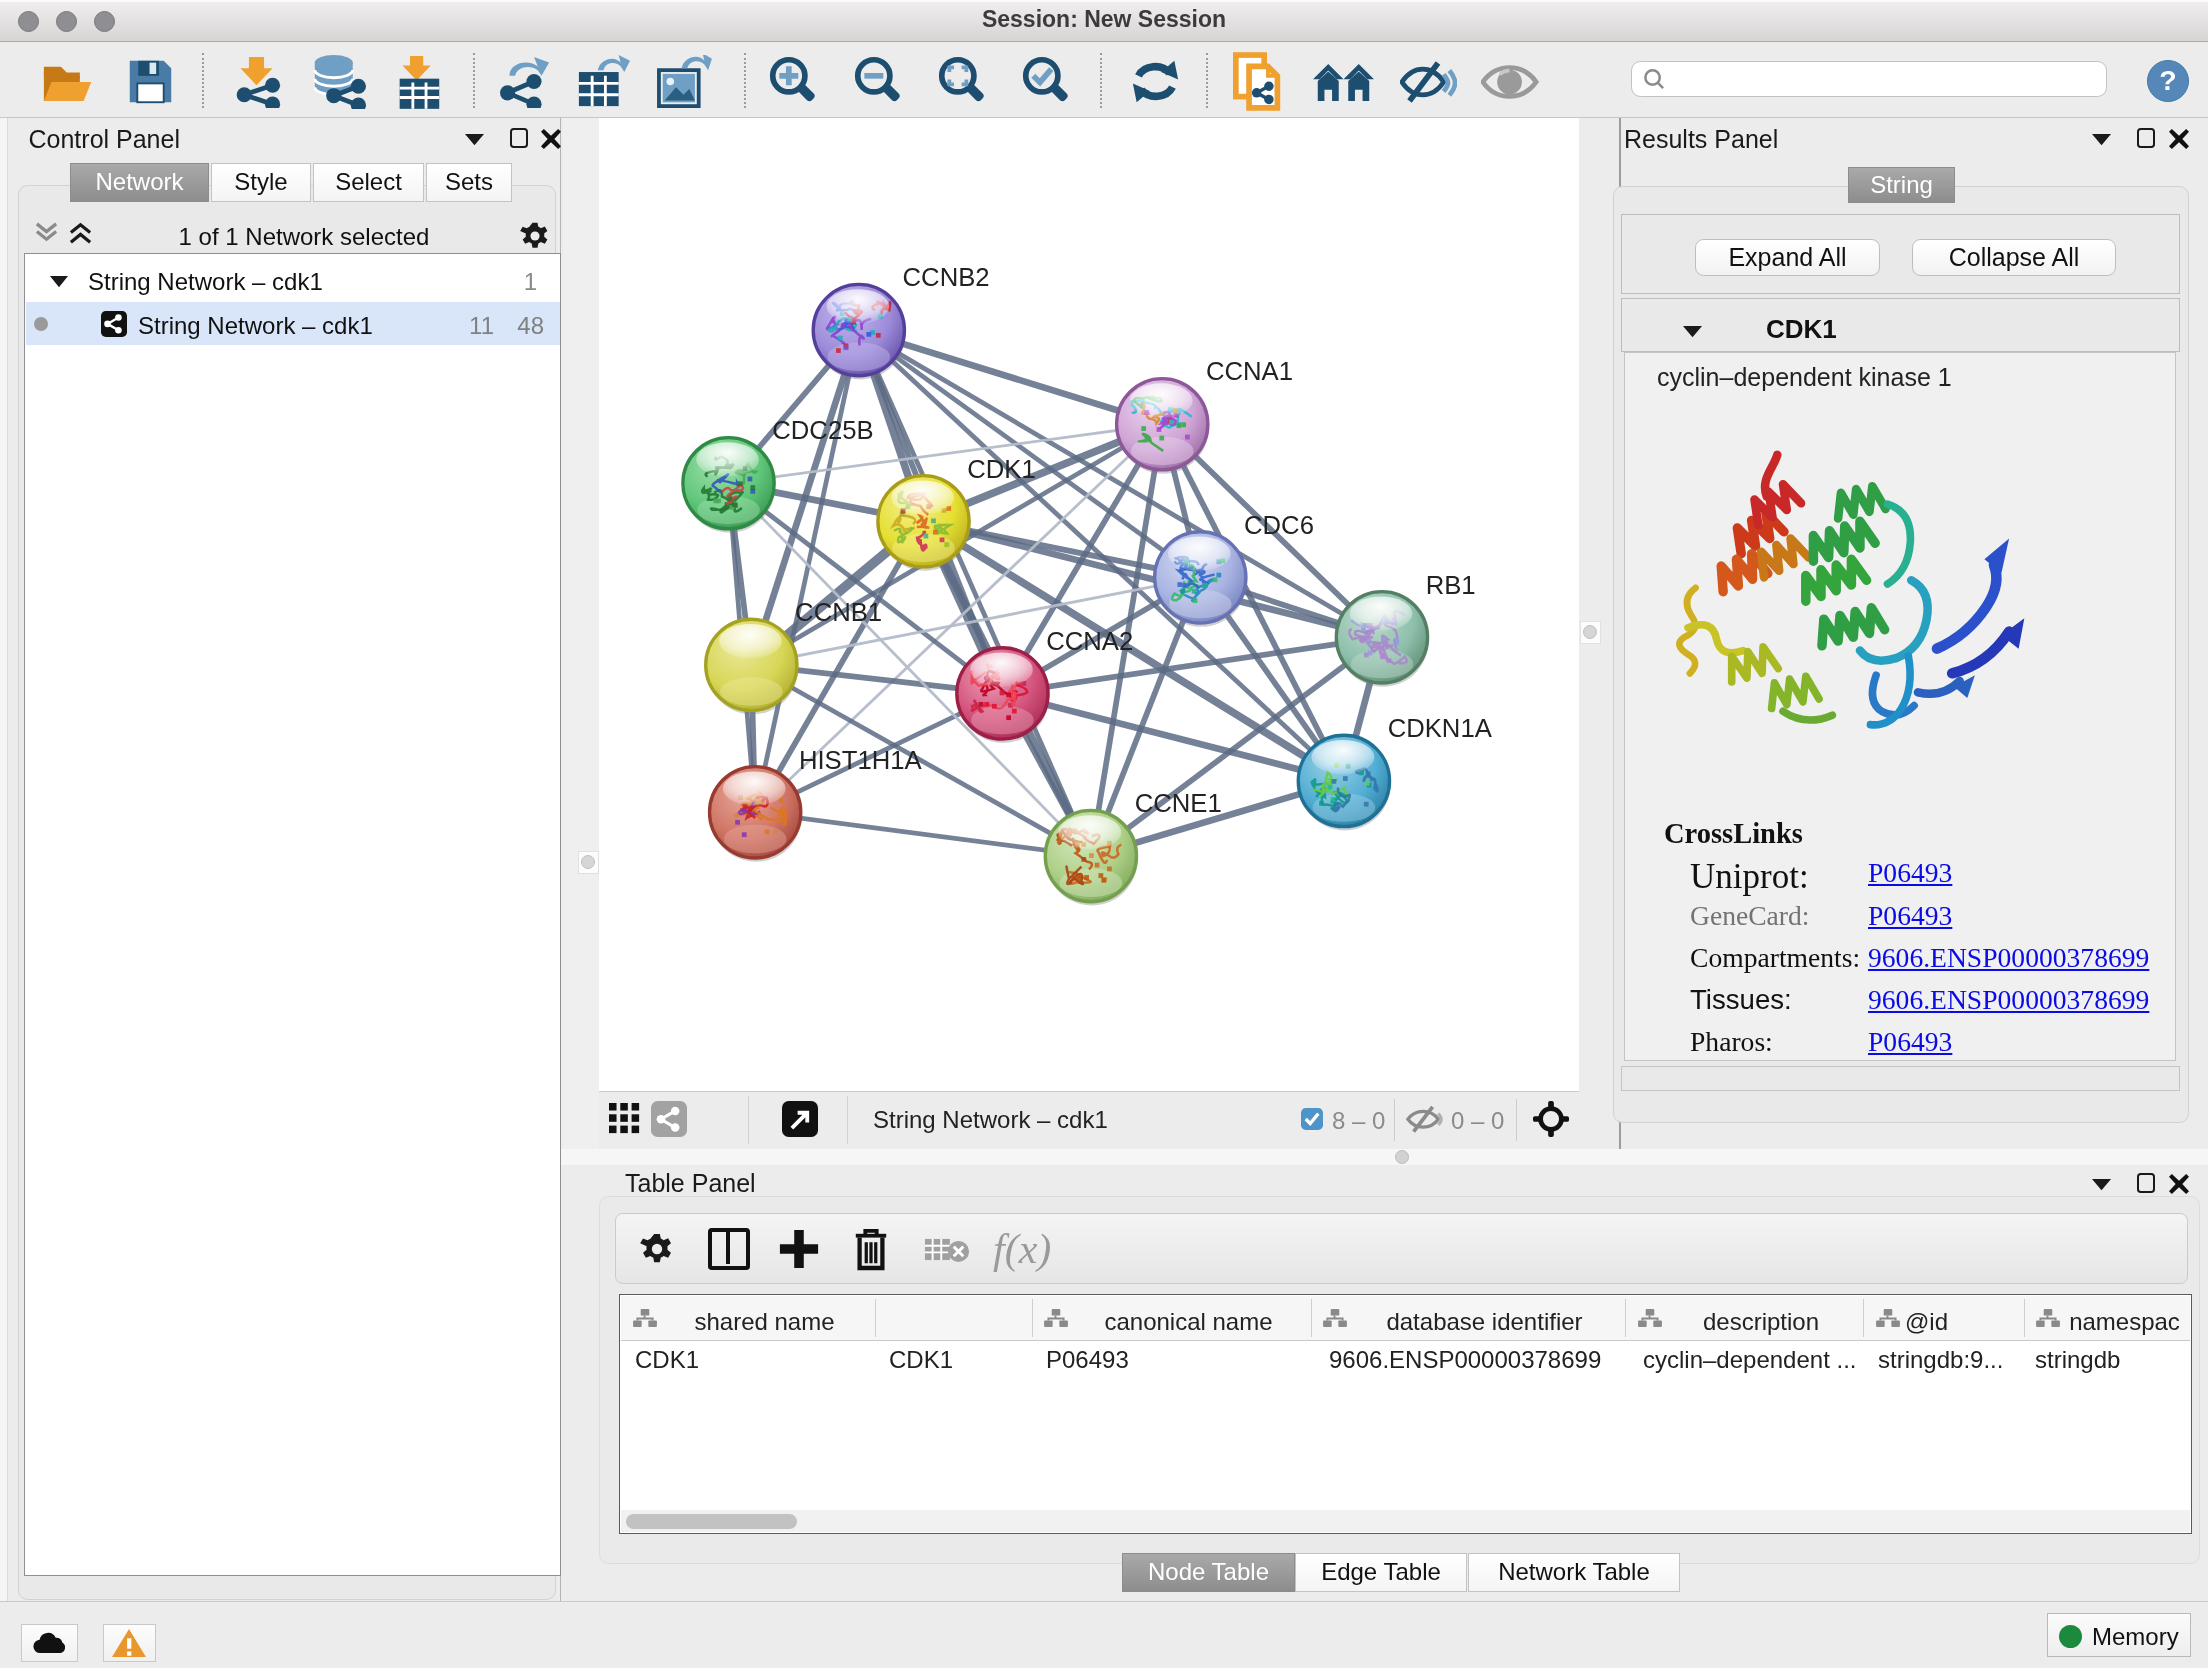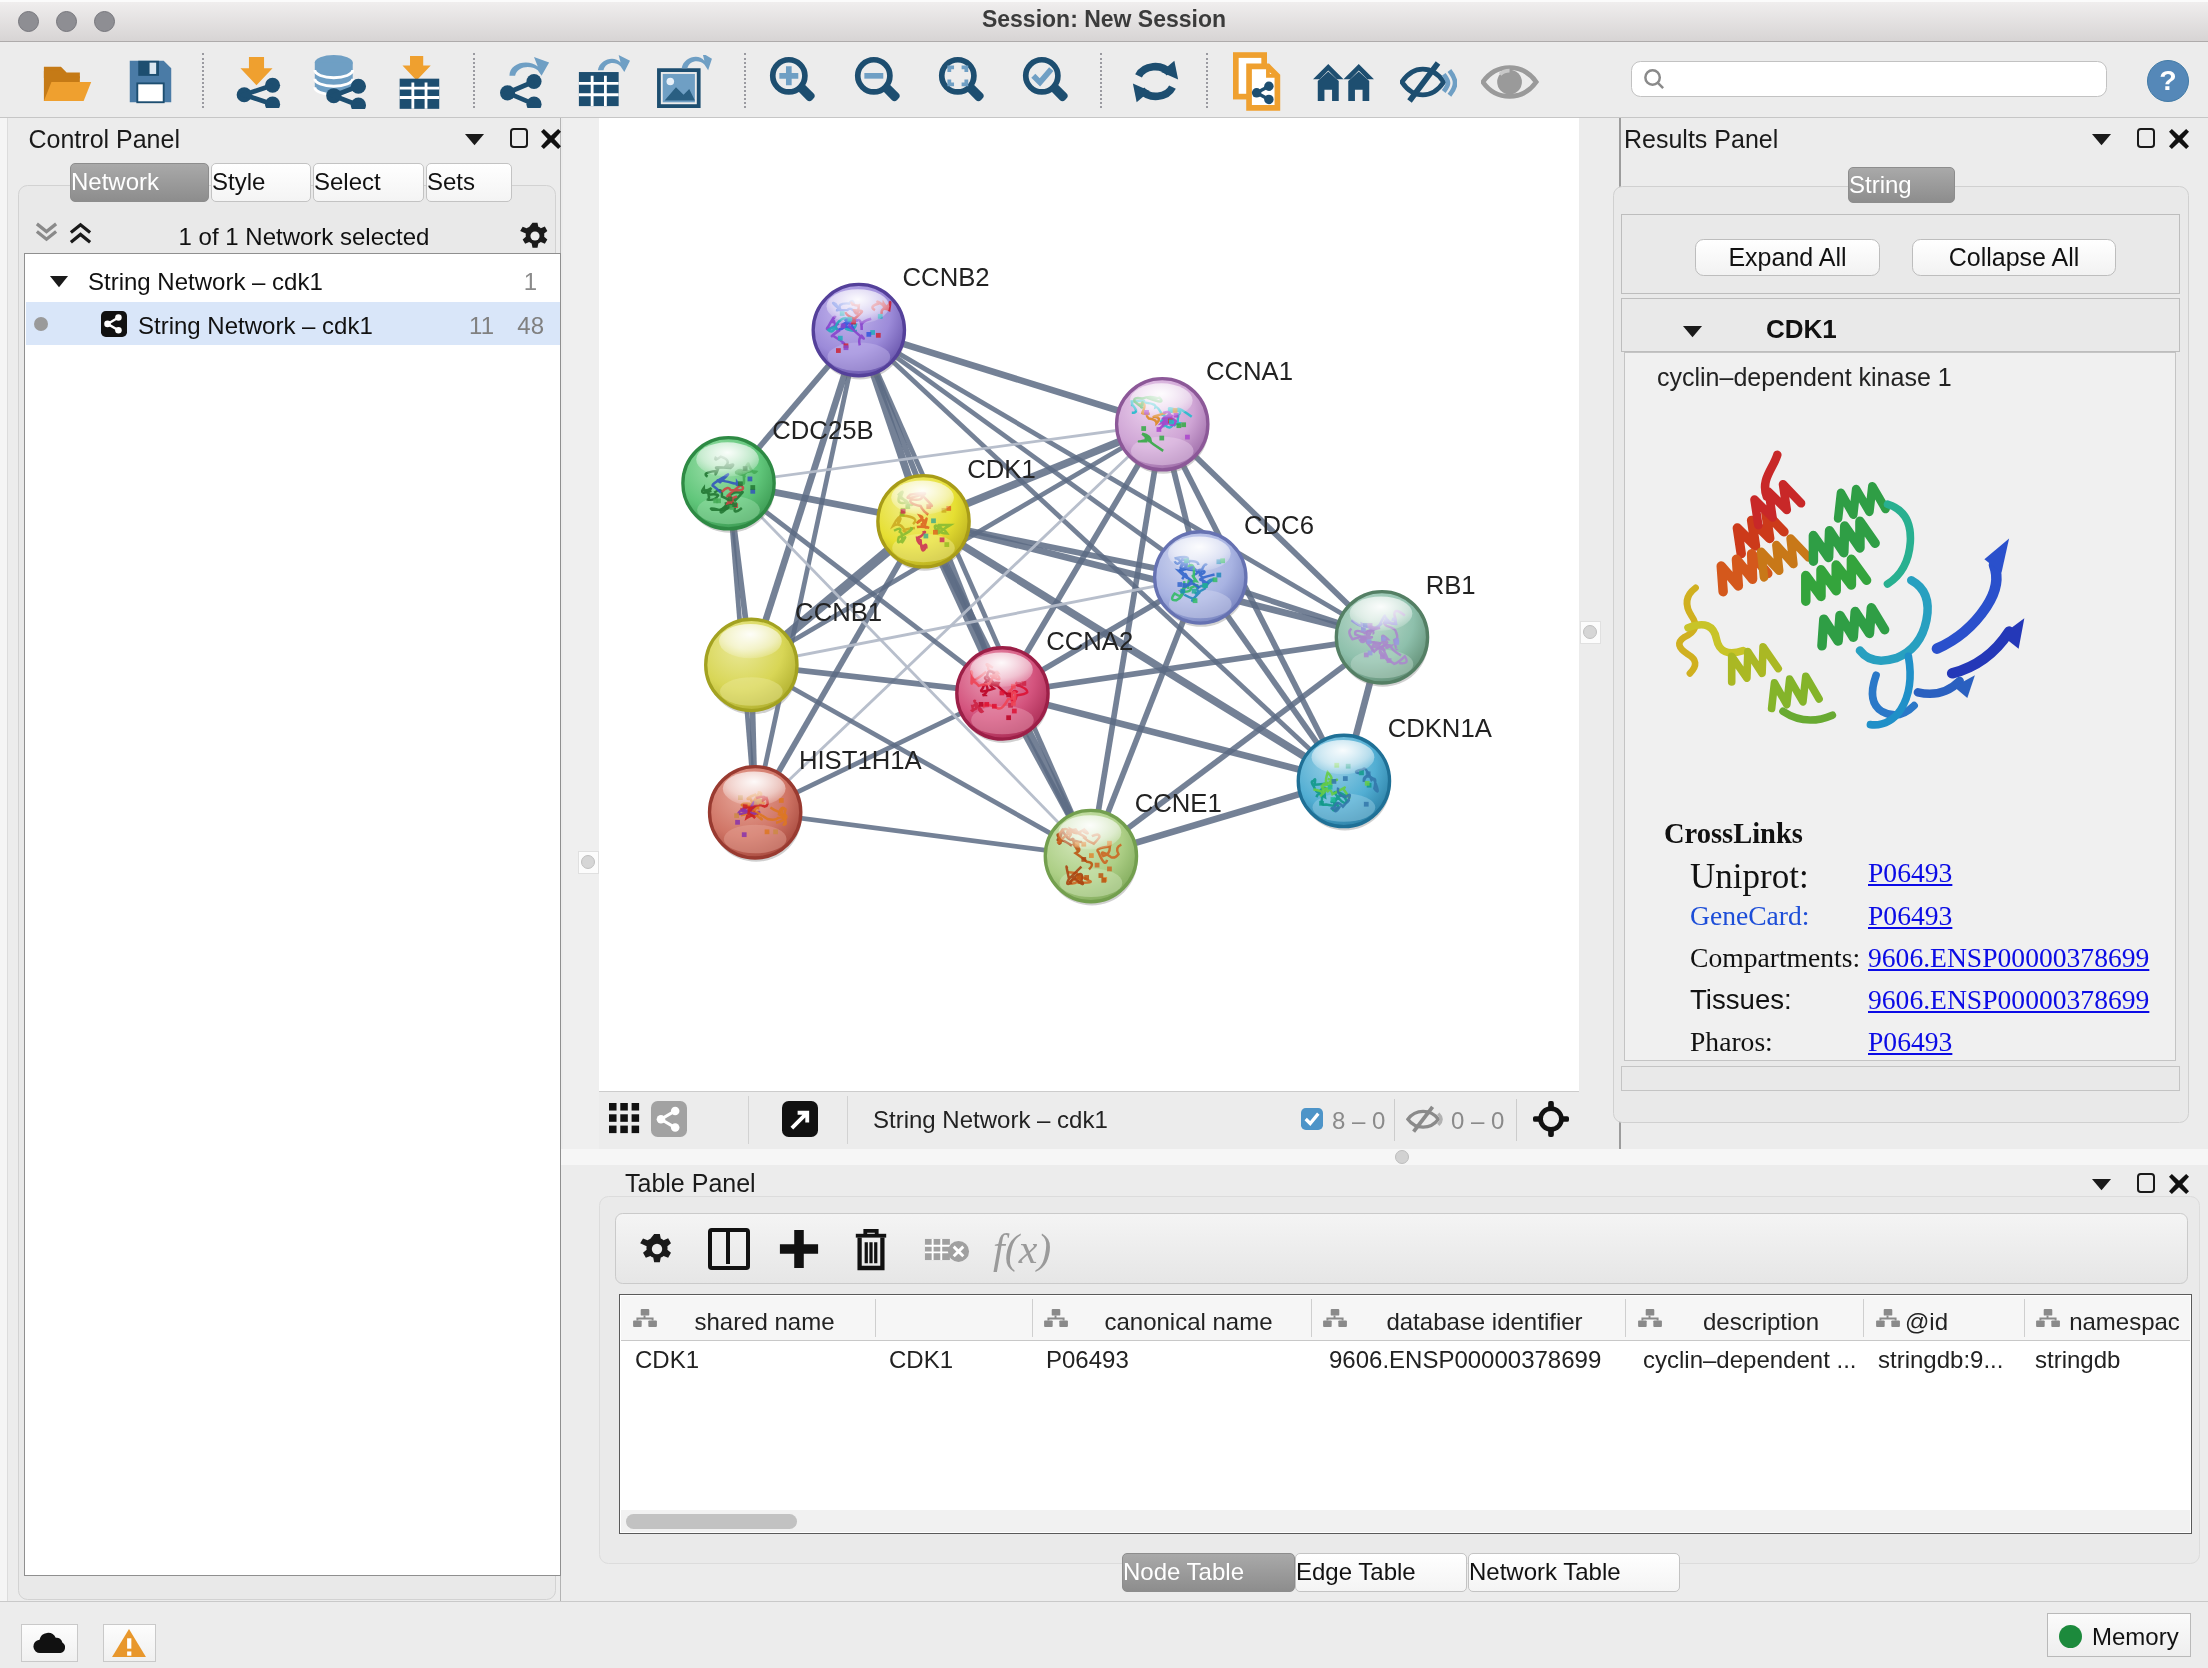--- a/index.html
+++ b/index.html
@@ -1,17 +1,17 @@
 <!DOCTYPE html>
 <html style="font-size:15px"><head><meta charset="utf-8"><style>
 * { margin:0; padding:0; box-sizing:border-box; }
 html,body { width:2208px; height:1668px; font-family:"Liberation Sans",sans-serif; background:#ececec; overflow:hidden; }
 .abs { position:absolute; }
 .panel-title { font-size:25px; color:#1a1a1a; }
-.tab { position:absolute; border:1.9px solid #c3c3c3; border-radius:5px; background:linear-gradient(#ffffff,#f4f4f4); color:#111; font-size:24px; text-align:left; }
+.tab { position:absolute; border:1.9px solid #c3c3c3; border-radius:0; background:linear-gradient(#ffffff,#f4f4f4); color:#111; font-size:24px; text-align:center; }
 .tab.sel { background:linear-gradient(#a9a9a9,#8d8d8d); color:#fff; border-color:#8d8d8d; }
 .btn { position:absolute; border:1.9px solid #bdbdbd; border-radius:8.6px; background:linear-gradient(#ffffff,#f2f2f2); color:#111; font-size:25px; text-align:center; }
 </style></head><body>
 
 <div class="abs" style="left:0;top:0;width:2208px;height:42px;background:linear-gradient(#f1efef,#d7d4d4);border-bottom:1.9px solid #aeabab">
   <div class="abs" style="left:0;top:0;width:2208px;height:1.9px;background:#fbfbfb"></div>
   <div class="abs" style="left:18px;top:10.5px;width:21px;height:21px;border-radius:50%;background:#8e8e93;border:1px solid #76767c"></div>
   <div class="abs" style="left:56px;top:10.5px;width:21px;height:21px;border-radius:50%;background:#8e8e93;border:1px solid #76767c"></div>
   <div class="abs" style="left:94px;top:10.5px;width:21px;height:21px;border-radius:50%;background:#8e8e93;border:1px solid #76767c"></div>
   <div class="abs" style="left:0;top:5.7px;width:2208px;text-align:center;font-size:23px;font-weight:bold;color:#3b3b3b">Session: New Session</div>
@@ -696,21 +696,21 @@
 <path d="M298 238 q 38 -10 60 -44" stroke="#2438b8" stroke-width="11"></path>
 <path d="M262 258 q 26 6 44 -12" stroke="#2a60c0" stroke-width="9"></path>
 </g>
 <path d="M332 118 L358 96 L350 132 Z" fill="#2a50cc"></path>
 <path d="M350 198 L374 180 L368 212 Z" fill="#2438b8"></path>
 <path d="M300 252 L322 240 L314 264 Z" fill="#2a60c0"></path>
 </svg>
 <div class="abs" style="left:1664px;top:818px;font-size:28.5px;font-weight:bold;color:#111;font-family:'Liberation Serif',serif">CrossLinks</div>
 <div class="abs" style="left:1690px;top:857px;font-size:35px;color:#111;font-family:Liberation Serif, serif">Uniprot:</div>
 <div class="abs" style="left:1868px;top:857px;font-size:27.6px;color:#0b0be6;text-decoration:underline;font-family:'Liberation Serif',serif">P06493</div>
-<div class="abs" style="left:1690px;top:900px;font-size:27.6px;color:#1d4ed8;font-family:'Liberation Serif',serif">GeneCard:</div>
+<div class="abs" style="left:1690px;top:900px;font-size:27.6px;color:#737373;font-family:'Liberation Serif',serif">GeneCard:</div>
 <div class="abs" style="left:1868px;top:900px;font-size:27.6px;color:#0b0be6;text-decoration:underline;font-family:'Liberation Serif',serif">P06493</div>
 <div class="abs" style="left:1690px;top:942px;font-size:27.6px;color:#111;font-family:'Liberation Serif',serif">Compartments:</div>
 <div class="abs" style="left:1868px;top:942px;font-size:27.6px;color:#0b0be6;text-decoration:underline;font-family:'Liberation Serif',serif">9606.ENSP00000378699</div>
 <div class="abs" style="left:1690px;top:984px;font-size:27.6px;color:#111;font-family:Liberation Sans, sans-serif">Tissues:</div>
 <div class="abs" style="left:1868px;top:984px;font-size:27.6px;color:#0b0be6;text-decoration:underline;font-family:'Liberation Serif',serif">9606.ENSP00000378699</div>
 <div class="abs" style="left:1690px;top:1026px;font-size:27.6px;color:#111;font-family:'Liberation Serif',serif">Pharos:</div>
 <div class="abs" style="left:1868px;top:1026px;font-size:27.6px;color:#0b0be6;text-decoration:underline;font-family:'Liberation Serif',serif">P06493</div>
 <div class="abs" style="left:1621px;top:1066px;width:559px;height:25px;border:1.9px solid #c4c4c4"></div>
 
 <div class="abs" style="left:561px;top:1149px;width:1647px;height:16px;background:#f6f6f6"></div>

